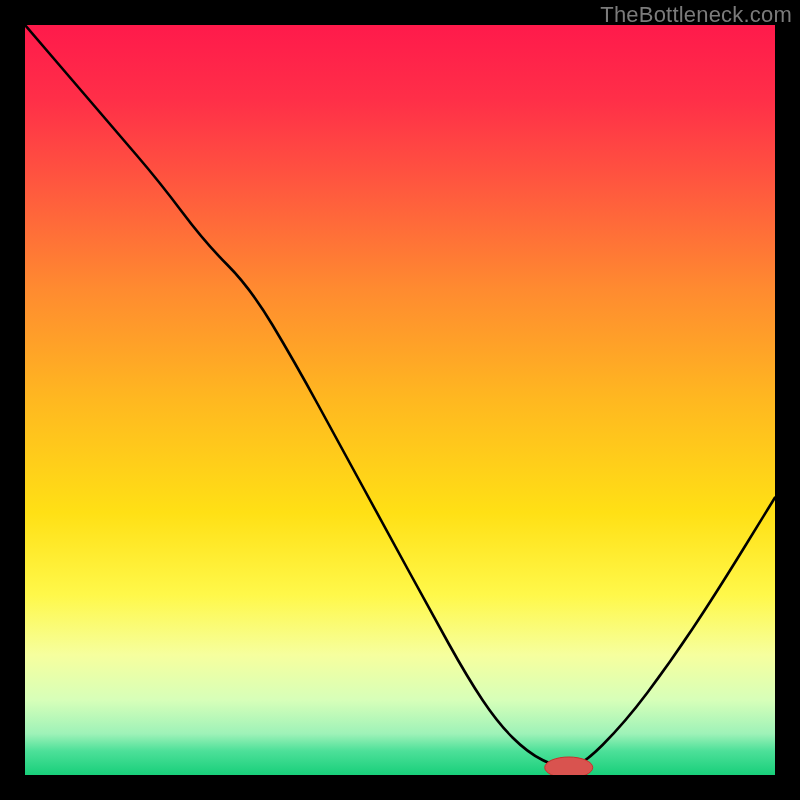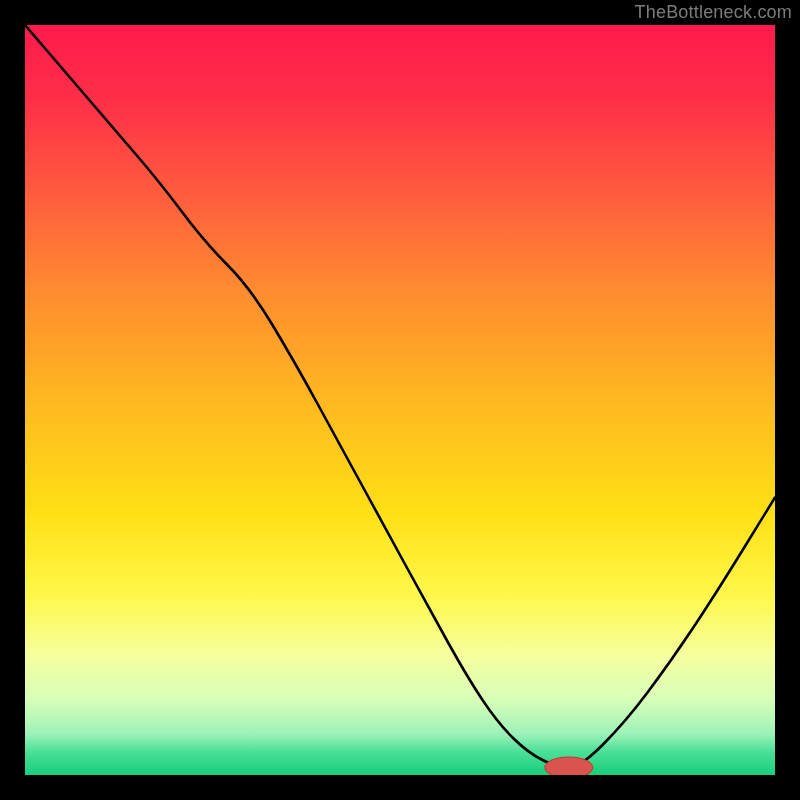--- a/index.html
+++ b/index.html
@@ -23,21 +23,21 @@
     position: absolute;
     left: 0;
     top: 0;
     width: 750px;
     height: 750px;
   }
   .watermark {
     position: absolute;
     top: 2px;
     right: 8px;
-    font-size: 18px;
+    font-size: 22px;
     font-weight: 500;
     color: #7b7b7b;
     letter-spacing: 0.2px;
     user-select: none;
   }
 </style>
 </head>
 <body>
 
 <div class="frame">

